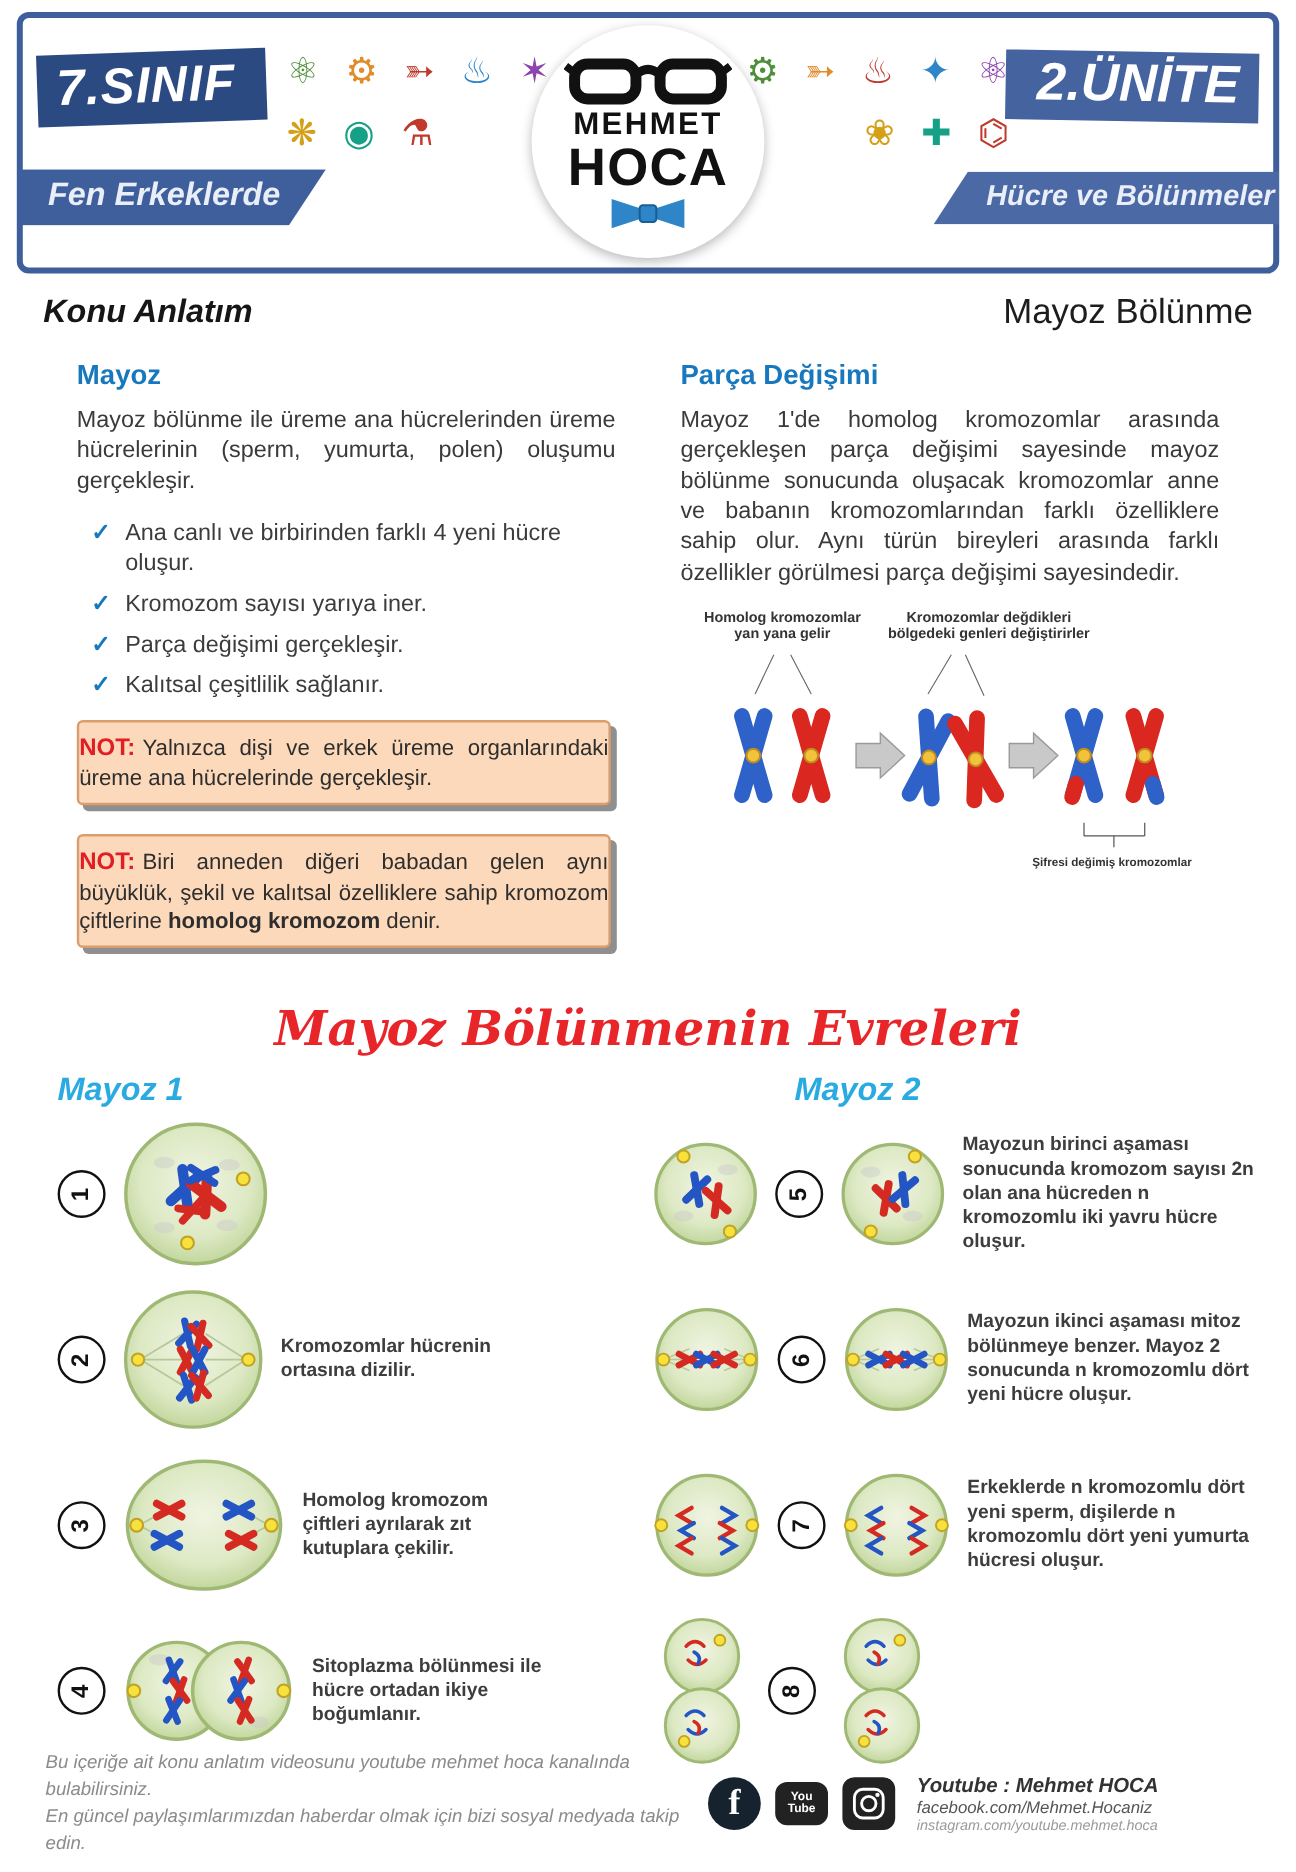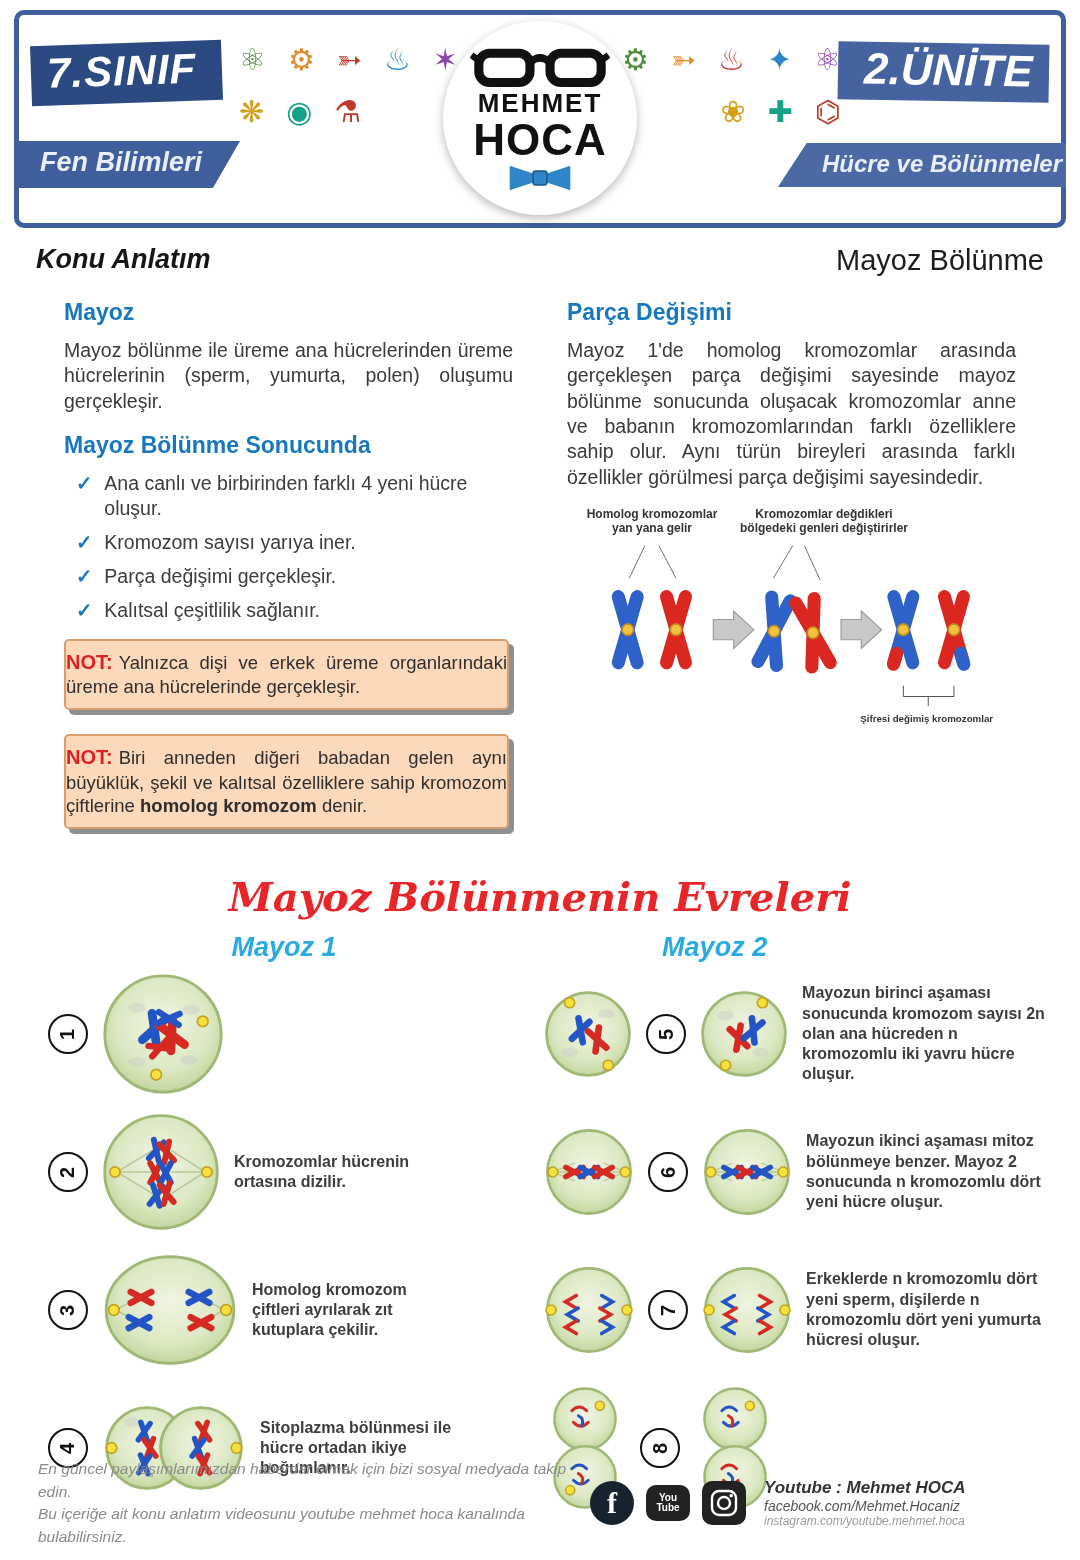--- a/index.html
+++ b/index.html
@@ -54,21 +54,21 @@
   .diagram{position:relative;margin-top:10px;width:436px;}
   .dg-labels{position:relative;height:36px;font-size:12px;font-weight:bold;color:#333;
        line-height:1.15;text-align:center;}
   .dg-l1{position:absolute;left:10px;width:150px;}
   .dg-l2{position:absolute;left:150px;width:180px;margin-left:17px;}
 
   
   .stitle{text-align:center;color:#e8262a;font-family:"DejaVu Serif",serif;
        font-style:italic;font-weight:bold;font-size:40px;margin:20px 0 4px;}
   .shead{color:#29abe2;font-style:italic;font-weight:bold;font-size:27px;margin:8px 0 2px;}
-  .scol1 .shead{text-align:center;}
+  .scol1 .shead{}
   .scol2 .shead{padding-left:120px;}
   .sgrid{display:grid;grid-template-columns:1fr 1.08fr;gap:22px;padding:0 28px 0 48px;}
   .srow{display:flex;align-items:center;gap:12px;height:138px;}
   .snum{width:36px;height:36px;min-width:36px;border:2.5px solid #111;border-radius:50%;
        display:flex;align-items:center;justify-content:center;font-weight:bold;
        font-size:20px;color:#111;background:#fff;}
   .snum span{transform:rotate(-90deg);display:block;}
   .stext{font-size:16px;font-weight:bold;color:#3d3d3d;line-height:1.27;}
   .scol1 .stext{width:196px;}
   .scol2 .stext{flex:1;}
@@ -112,21 +112,21 @@
     </g>
     <circle id="centri" r="5.5" fill="#f7e23d" stroke="#c2a124" stroke-width="1.8"></circle>
     <ellipse id="blob" rx="9" ry="5" fill="#c9c9c9" opacity="0.45"></ellipse>
   </defs>
 </svg>
 
 <div class="page">
 
   <div class="hdr">
     <div class="grade-box">7.SINIF</div>
-    <div class="subject-strip">Fen Bilimleri</div>
+    <div class="subject-strip">Fen Erkeklerde</div>
     <div class="unit-box">2.ÜNİTE</div>
     <div class="unitname-strip">Hücre ve Bölünmeler</div>
 
     <div class="doodles dl">
       <span>⚛</span>
       <span>⚙</span>
       <span>➳</span>
       <span>♨</span>
       <span>✶</span>
       <span>❋</span>
@@ -165,21 +165,20 @@
     <div class="kn">Konu Anlatım</div>
     <div class="mb">Mayoz Bölünme</div>
   </div>
 
   <div class="cols">
 
     <div class="colL">
       <h3 class="blue">Mayoz</h3>
       <p class="body">Mayoz bölünme ile üreme ana hücrelerinden üreme hücrelerinin (sperm, yumurta, polen) oluşumu gerçekleşir.</p>
 
-      <h3 class="blue">Mayoz Bölünme Sonucunda</h3>
 
       <div class="check-row">
         <span class="check">✓</span>
         <span>Ana canlı ve birbirinden farklı 4 yeni hücre oluşur.</span>
       </div>
       <div class="check-row">
         <span class="check">✓</span>
         <span>Kromozom sayısı yarıya iner.</span>
       </div>
       <div class="check-row">
@@ -501,22 +500,22 @@
           <use href="#centri" x="70" y="24"></use>
             <use href="#centri" x="34" y="126"></use>
         </svg>
         <div class="stext"></div>
       </div>
     </div>
   </div>
 
   <div class="footer">
     <div class="fleft">
+      <div>Bu içeriğe ait konu anlatım videosunu youtube mehmet hoca kanalında bulabilirsiniz.</div>
       <div>En güncel paylaşımlarımızdan haberdar olmak için bizi sosyal medyada takip edin.</div>
-      <div>Bu içeriğe ait konu anlatım videosunu youtube mehmet hoca kanalında bulabilirsiniz.</div>
     </div>
     <div class="icons">
       <div class="fb">
           <span>f</span>
         </div>
       <div class="yt">
         <span>You</span>
         <span>Tube</span>
       </div>
       <div class="ig">

